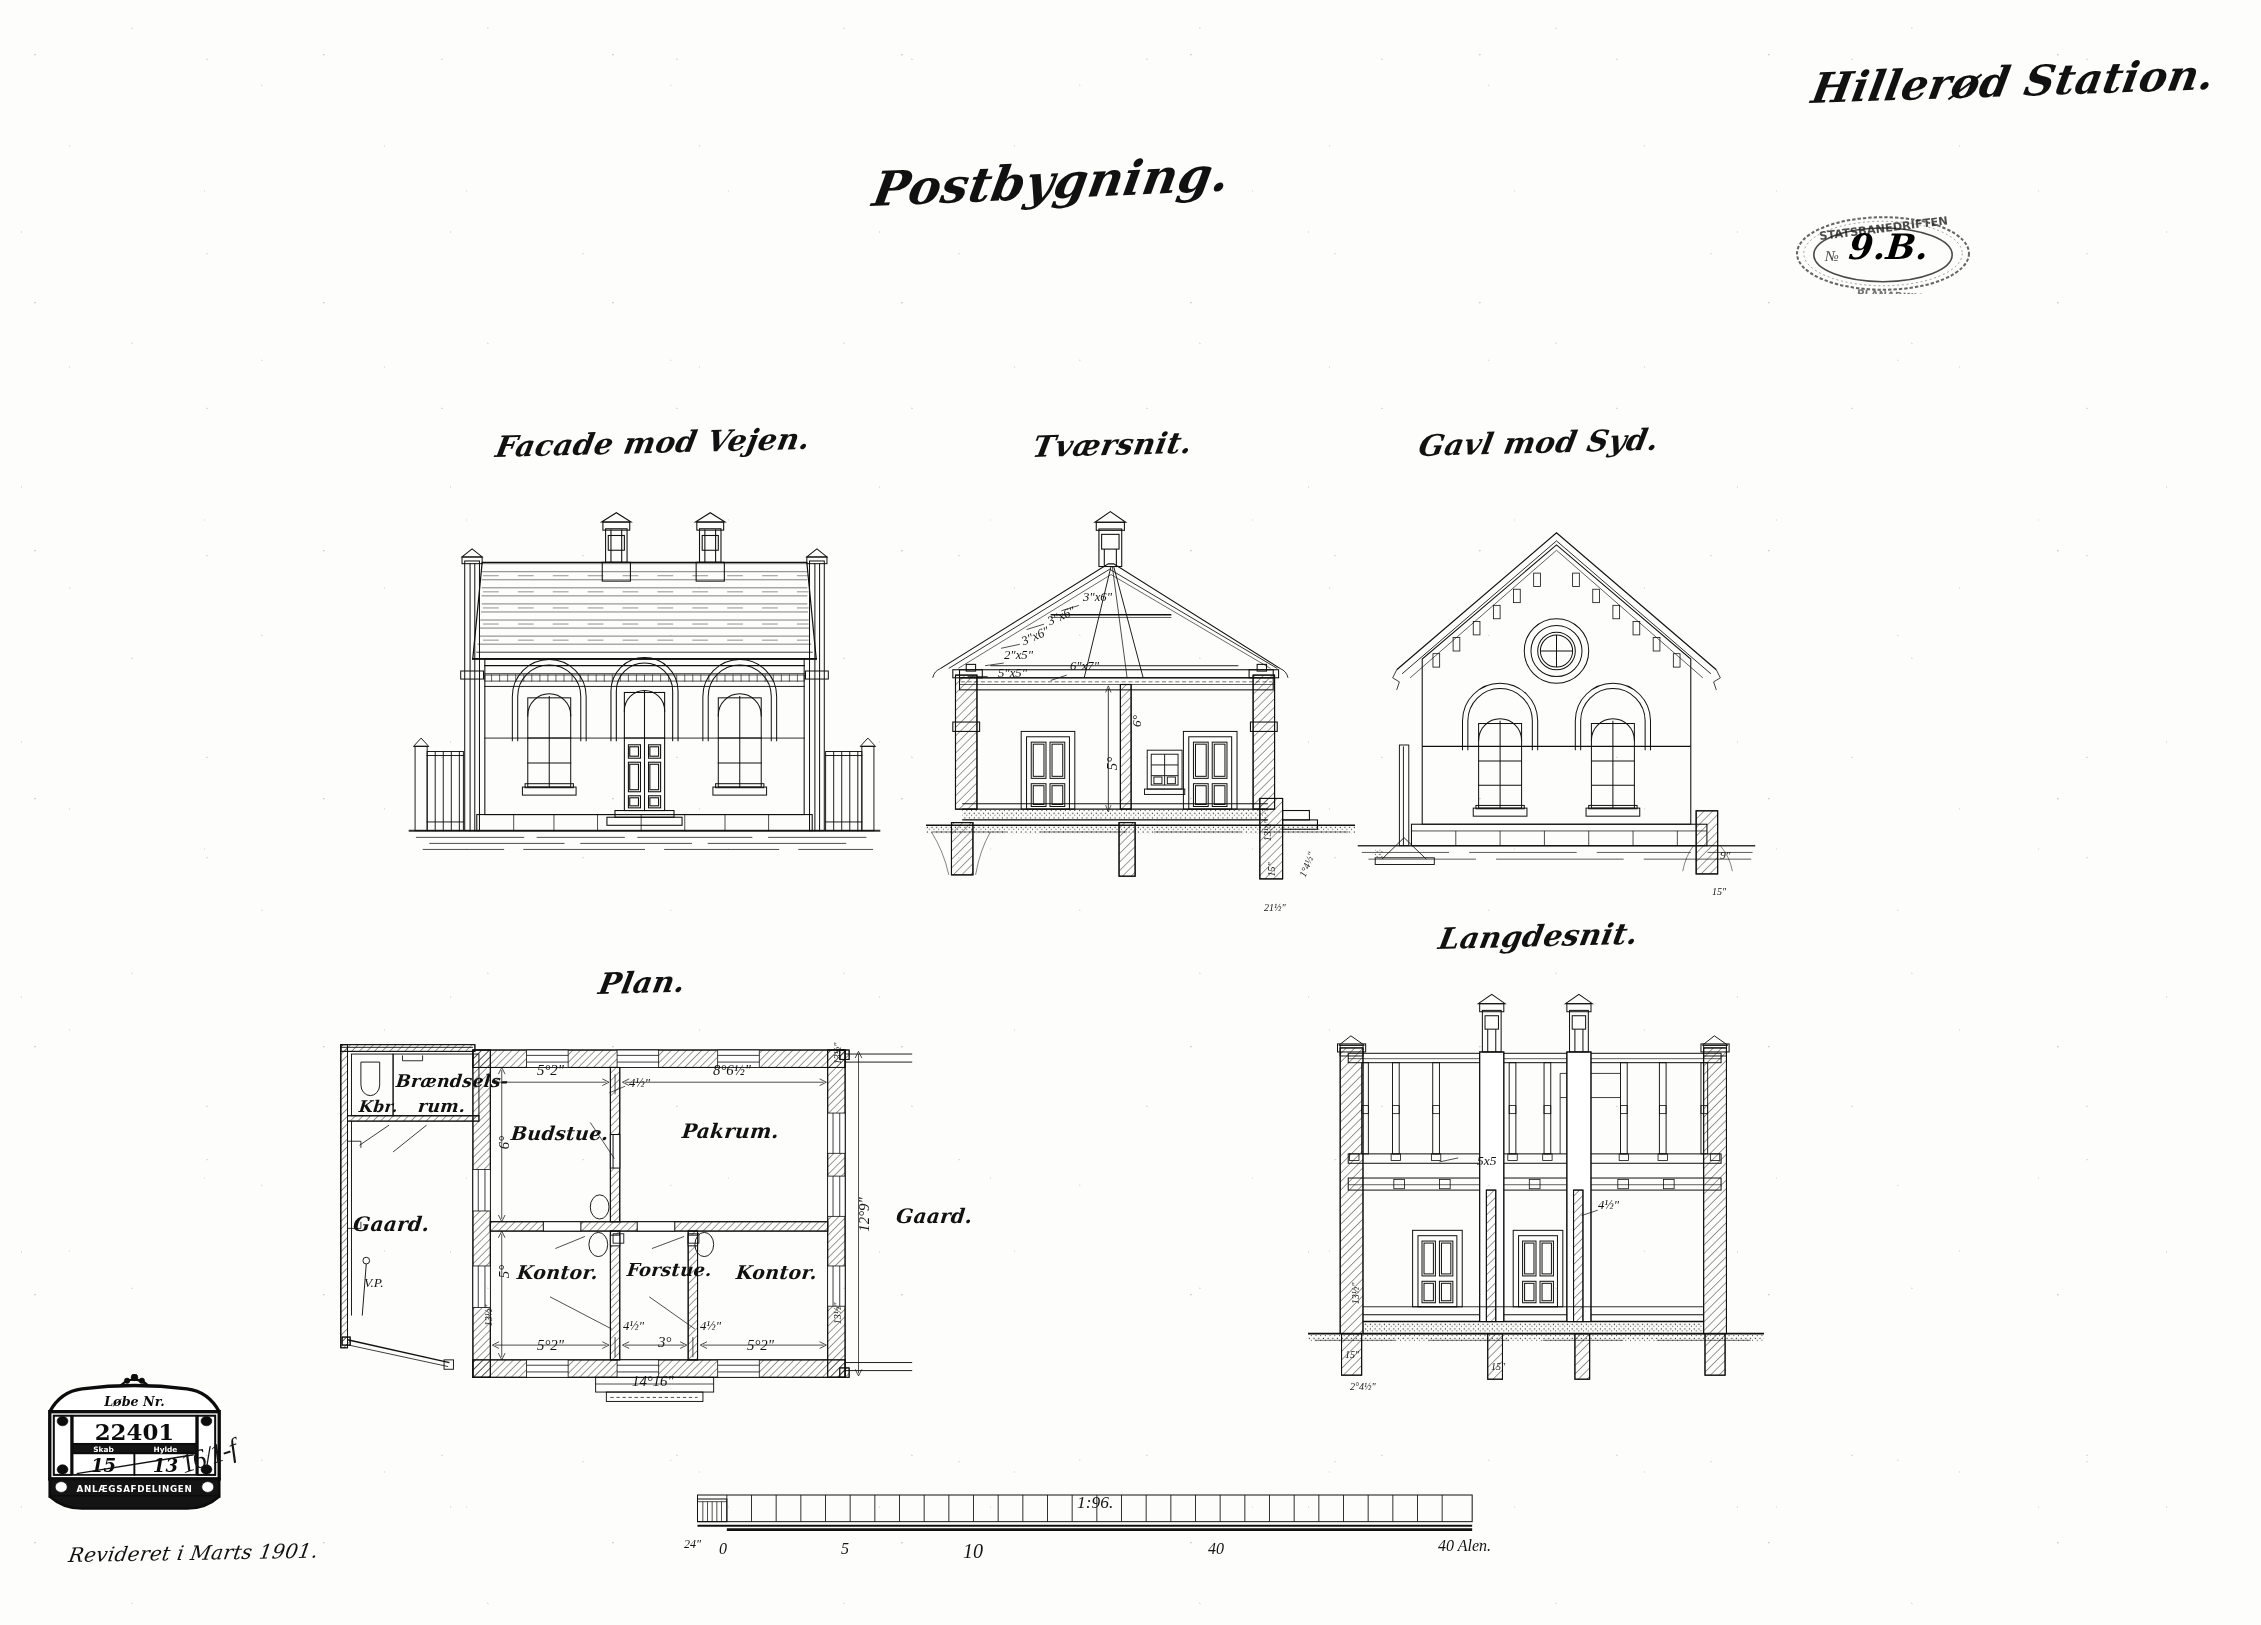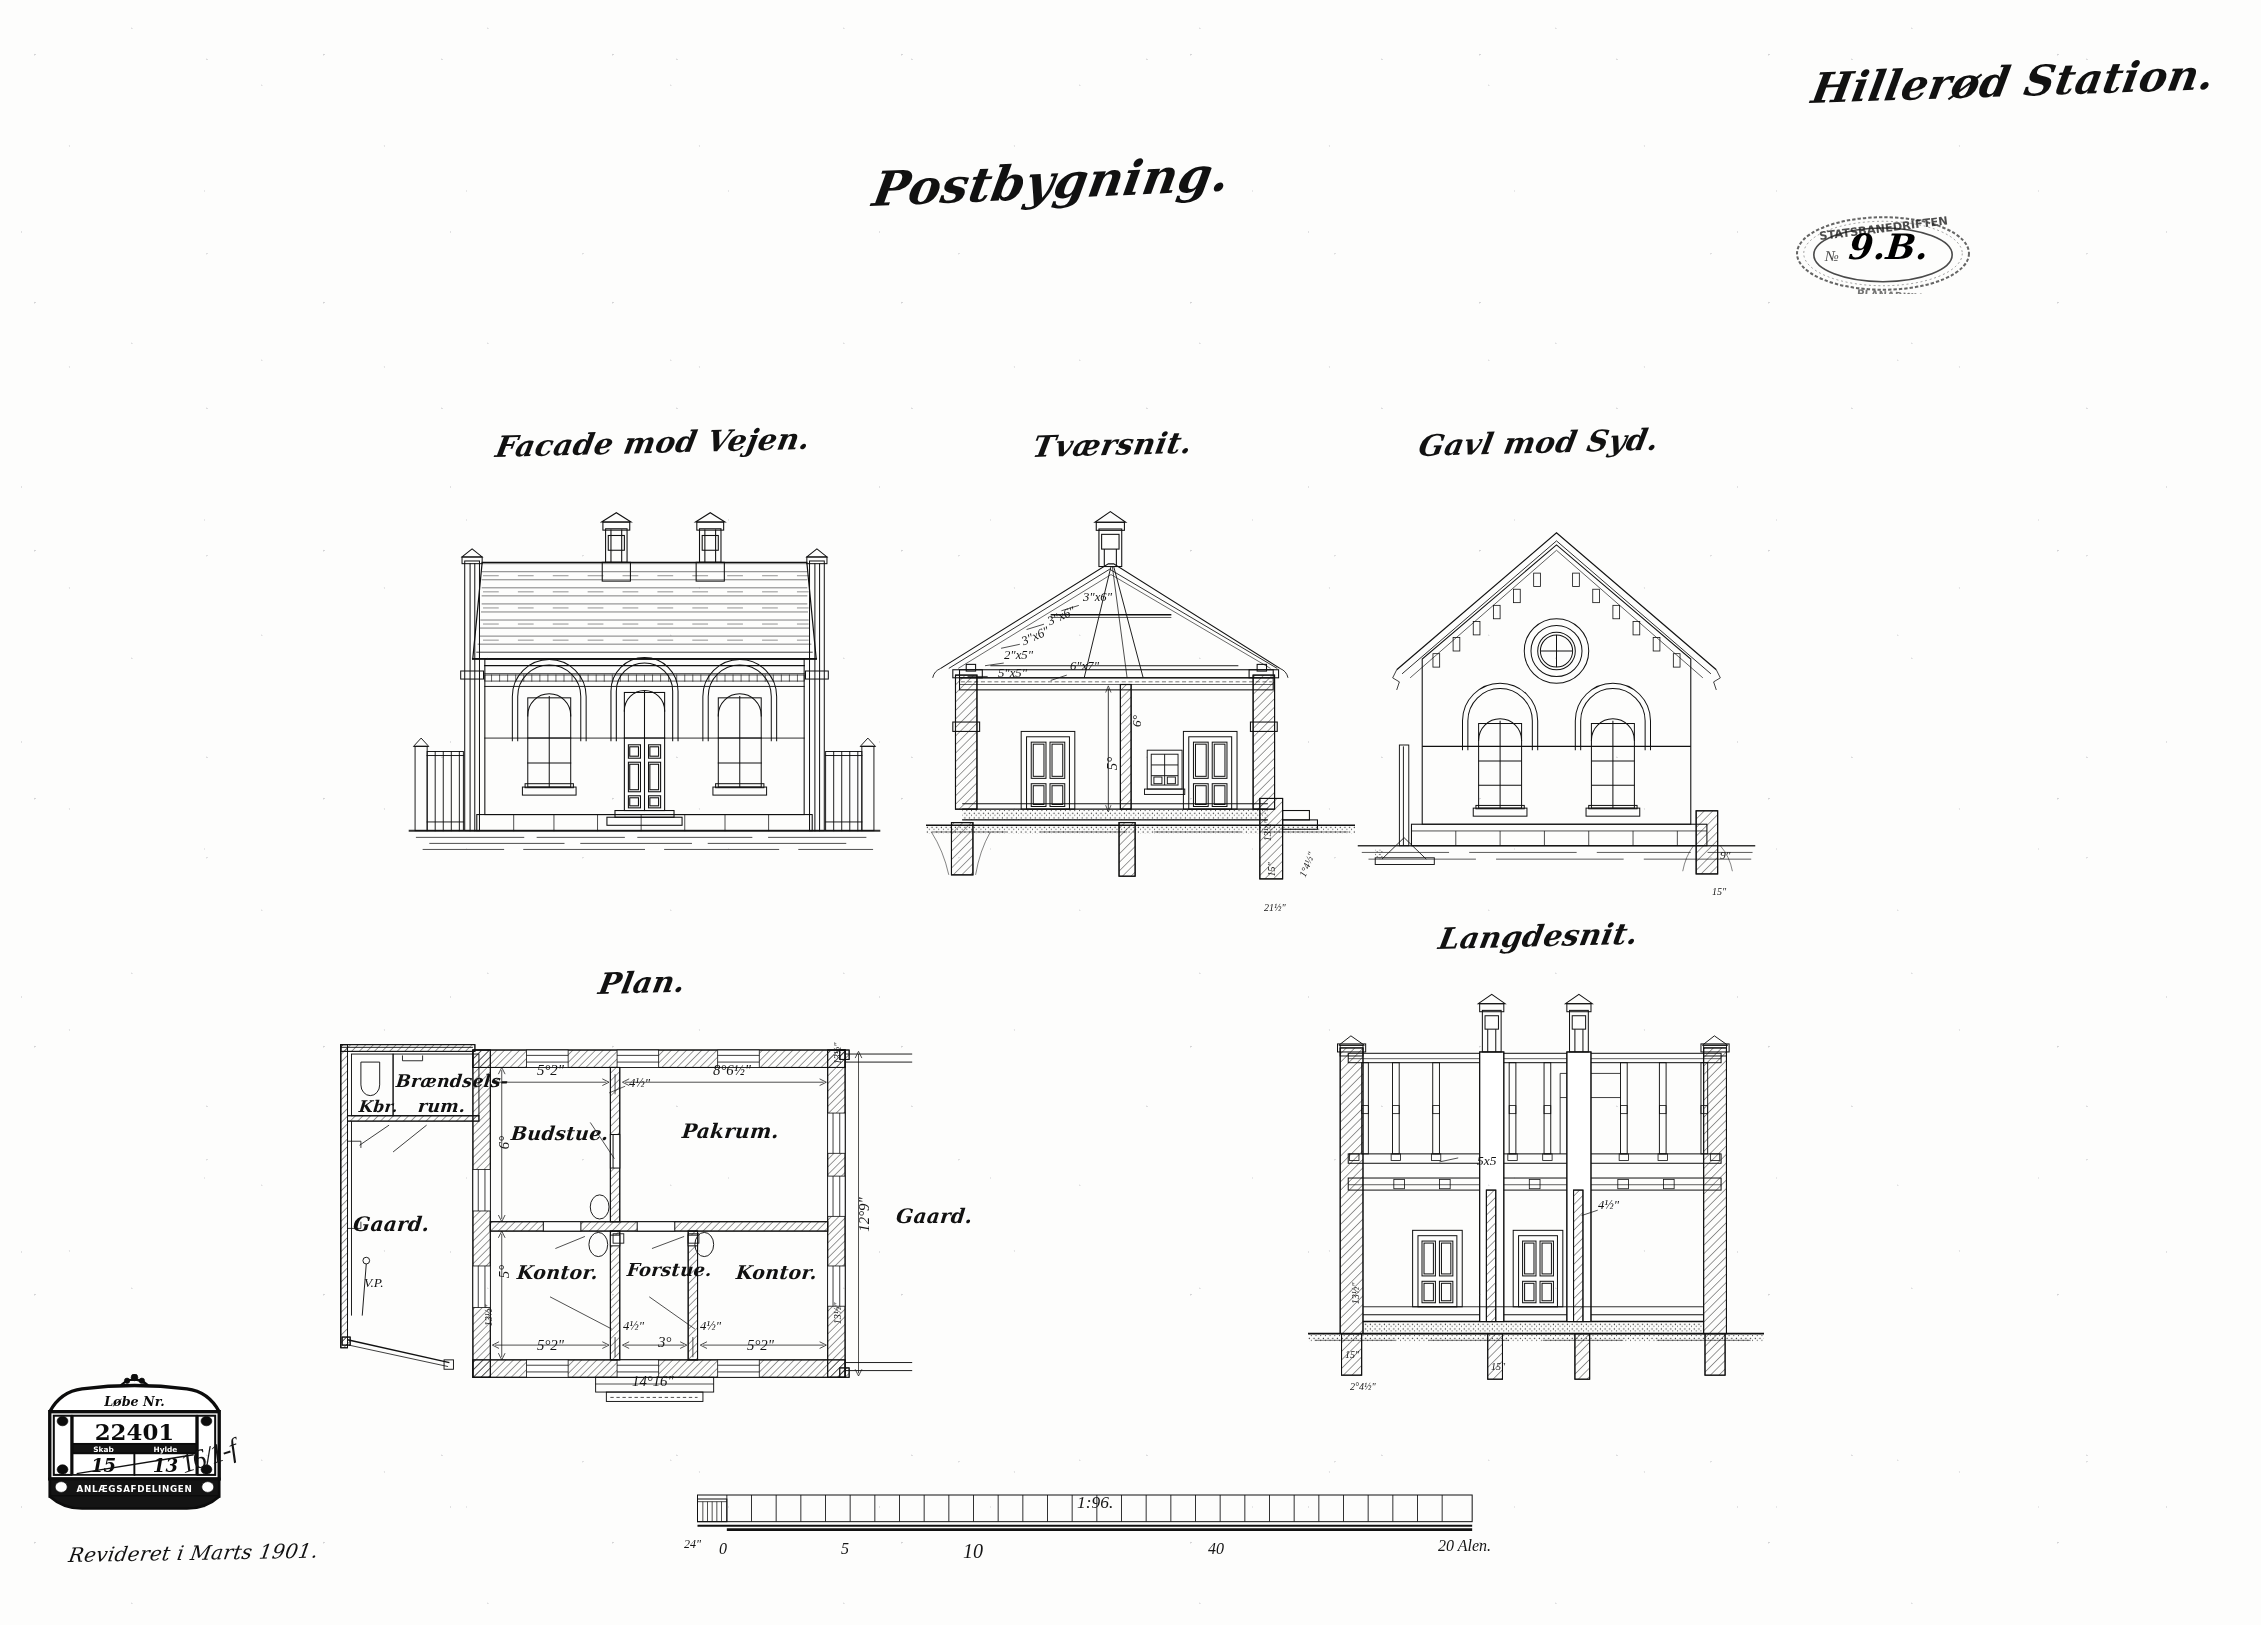--- a/index.html
+++ b/index.html
@@ -1068,14 +1068,14 @@
     <line x1="60" y1="64" x2="1178" y2="64" stroke-width="4"></line>
   </g>
 </svg>
 </div>
 <div class="lbl hand" style="left:1077px;top:1492px;font-size:17.4px;font-style:italic;">1:96.</div>
 <div class="lbl hand" style="left:684px;top:1537px;font-size:12px;">24"</div>
 <div class="lbl hand" style="left:719px;top:1540px;font-size:16px;">0</div>
 <div class="lbl hand" style="left:841px;top:1540px;font-size:16px;">5</div>
 <div class="lbl hand" style="left:963px;top:1540px;font-size:20px;">10</div>
 <div class="lbl hand" style="left:1208px;top:1540px;font-size:16px;">40</div>
-<div class="lbl hand" style="left:1438px;top:1537px;font-size:16px;">20 Alen.</div>
+<div class="lbl hand" style="left:1438px;top:1537px;font-size:16px;">40 Alen.</div>
 
 
 </body></html>

